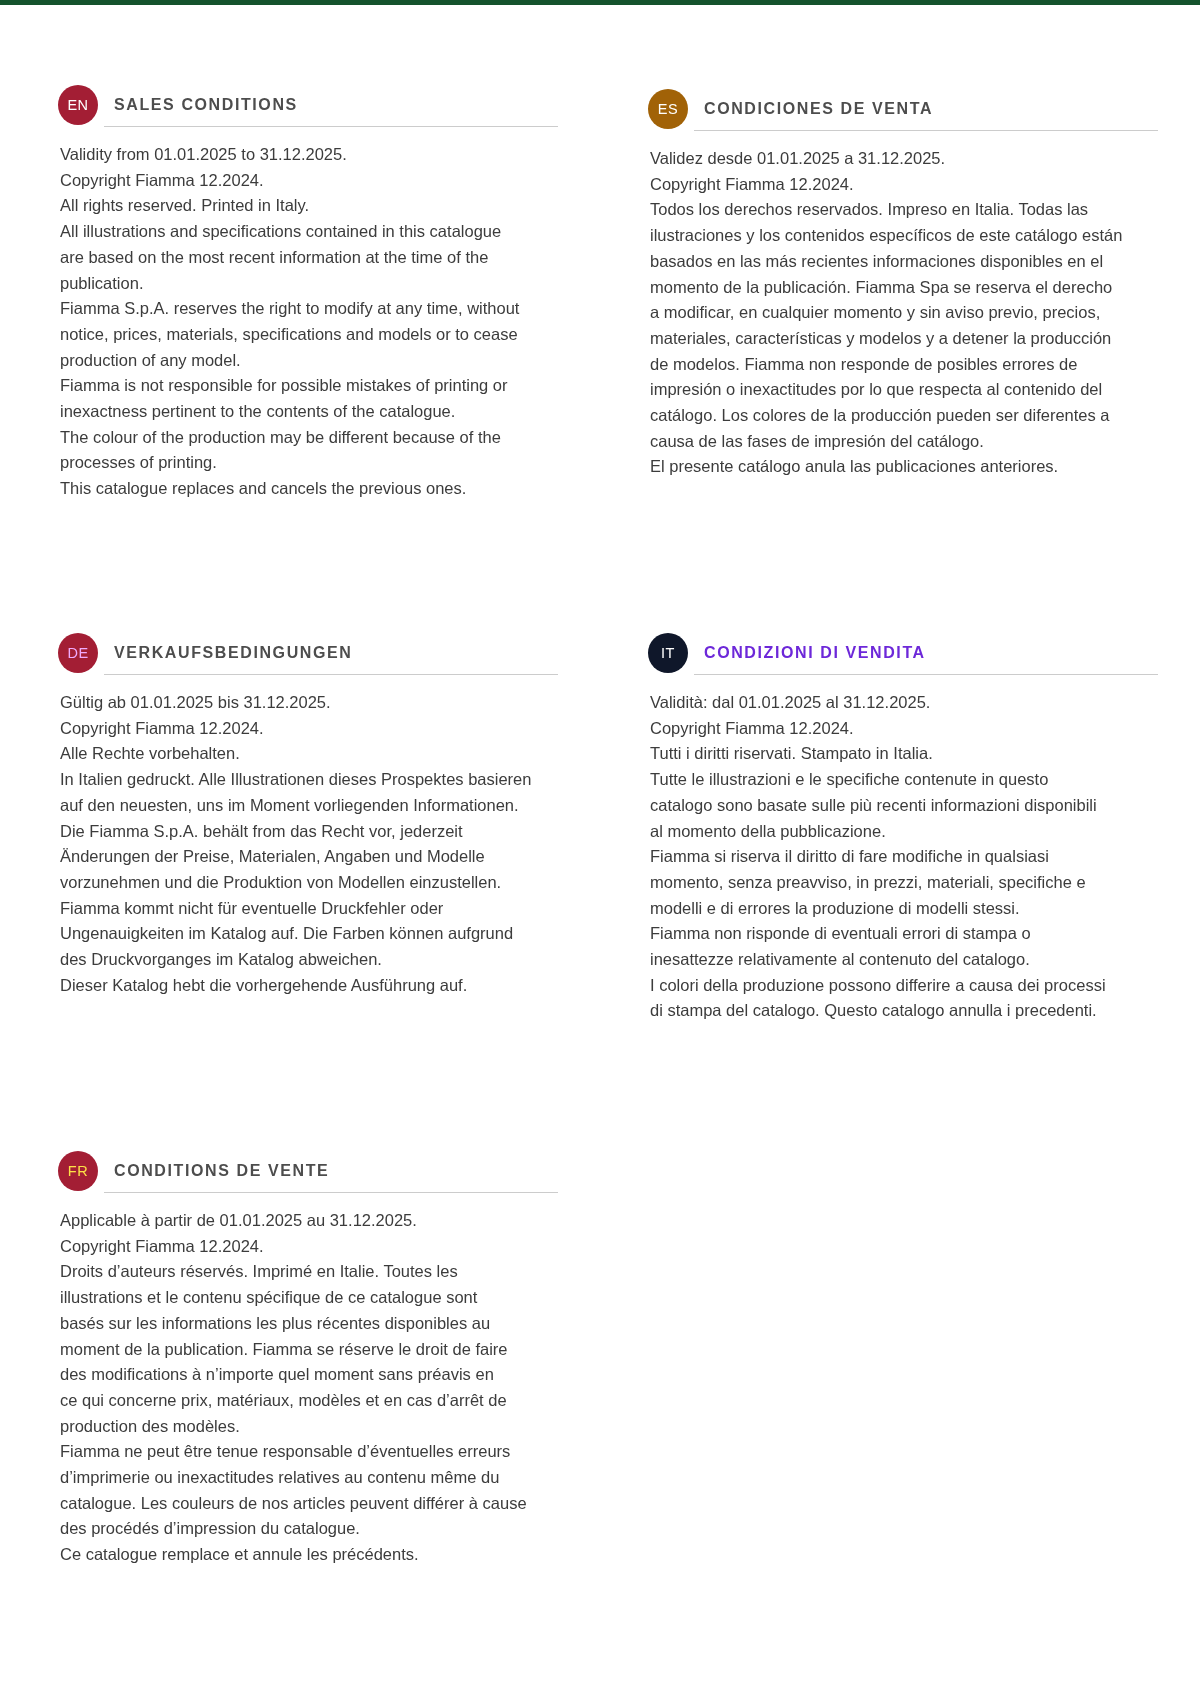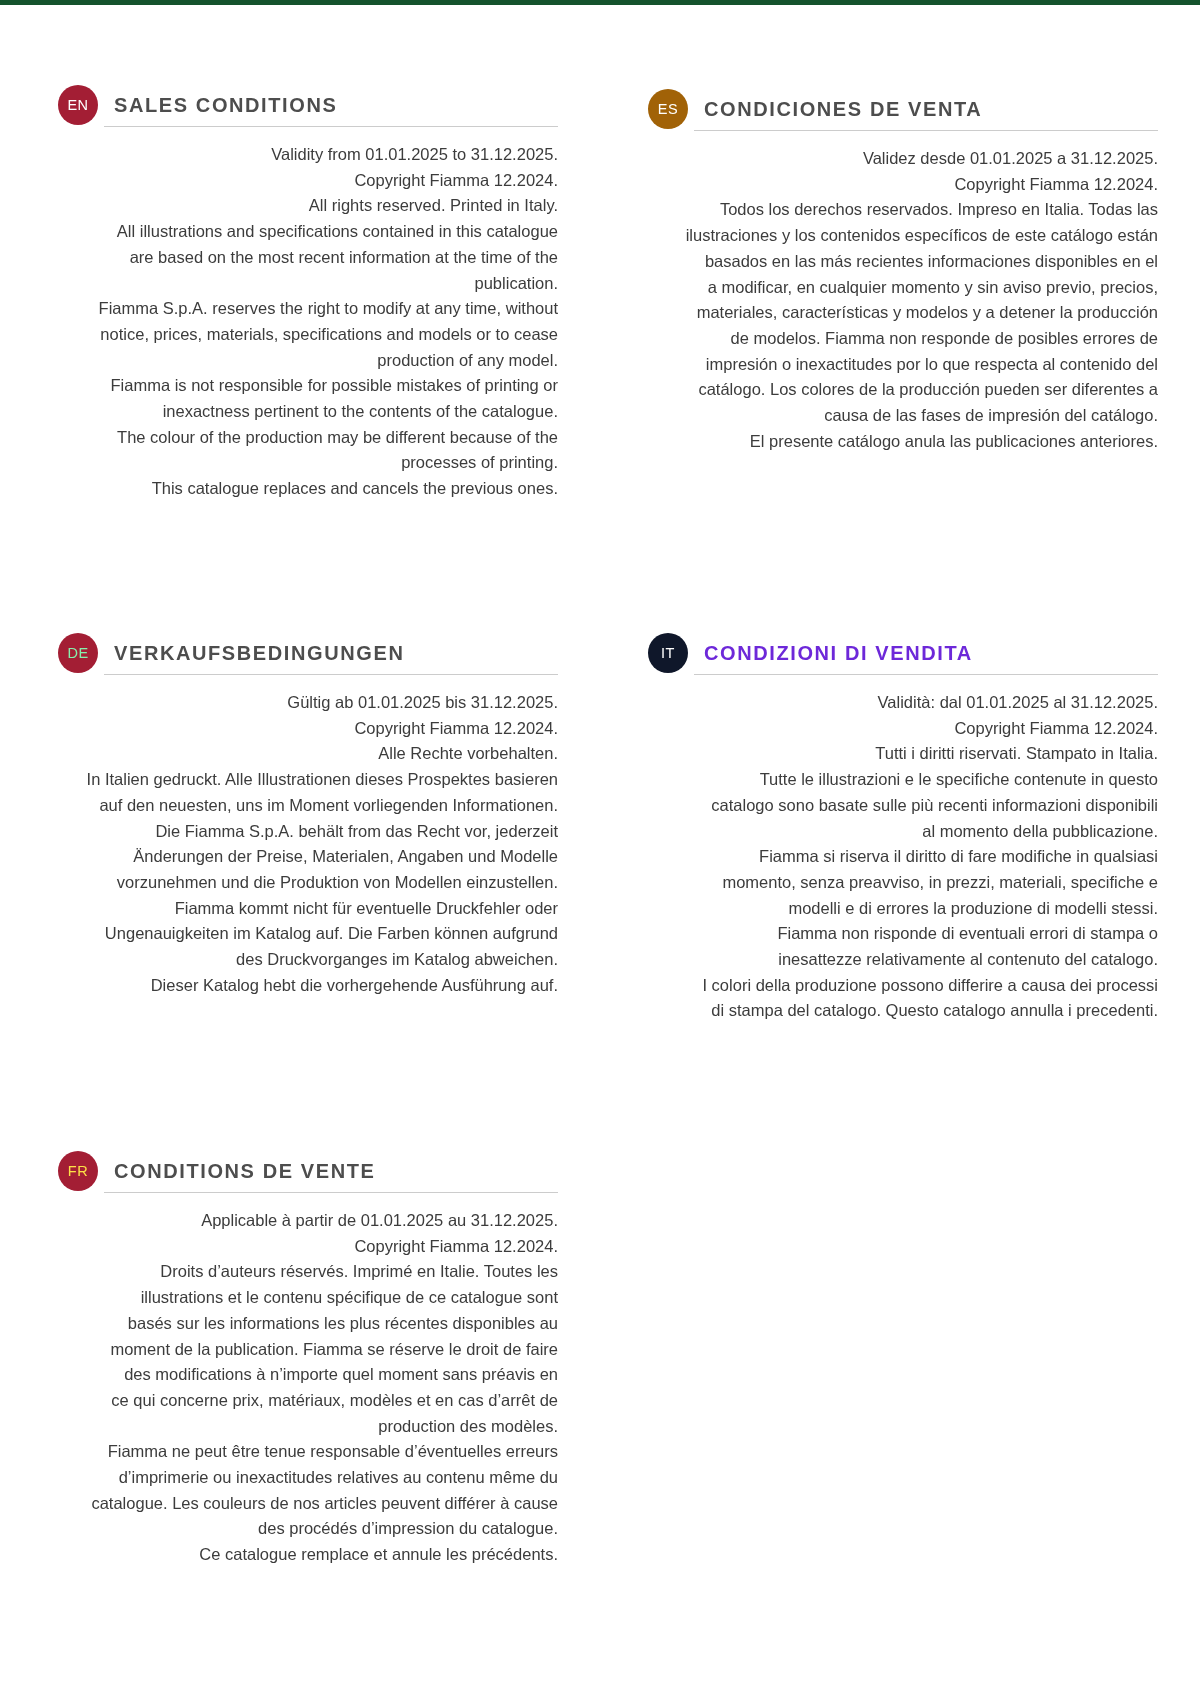--- a/index.html
+++ b/index.html
@@ -46,37 +46,36 @@
     justify-content: center;
   }
   .sec-title {
     position: absolute;
     left: 56px;
     top: 0;
     height: 40px;
     margin: 0;
     display: flex;
     align-items: center;
-    font-size: 20px;
+    font-size: 16px;
     font-weight: 700;
     letter-spacing: 1.6px;
     color: #4d4d4d;
     white-space: nowrap;
   }
   .sec-rule {
     position: absolute;
     left: 46px;
     right: 0;
     top: 41px;
     border-top: 1px solid #cccccc;
   }
   .sec-body {
     padding-top: 15px;
     padding-left: 2px;
-    text-align: right;
   }
   .sec-body .line {
     font-size: 16.5px;
     line-height: 25.7px;
     color: #3c3c3c;
     white-space: nowrap;
   }
 </style>
 </head>
 <body>
@@ -112,33 +111,34 @@
       <div class="lang-badge" style="background: #a16207; color: rgb(255, 255, 255);">ES</div>
       <h2 class="sec-title" style="color: rgb(77, 77, 77);">CONDICIONES DE VENTA</h2>
       <div class="sec-rule" style="border-top-color: rgb(204, 204, 204);"></div>
     </div>
     <div class="sec-body" style="color: rgb(60, 60, 60);">
         <div class="line">Validez desde 01.01.2025 a 31.12.2025.</div>
         <div class="line">Copyright Fiamma 12.2024.</div>
         <div class="line">Todos los derechos reservados. Impreso en Italia. Todas las</div>
         <div class="line">ilustraciones y los contenidos específicos de este catálogo están</div>
         <div class="line">basados en las más recientes informaciones disponibles en el</div>
+        <div class="line">momento de la publicación. Fiamma Spa se reserva el derecho</div>
         <div class="line">a modificar, en cualquier momento y sin aviso previo, precios,</div>
         <div class="line">materiales, características y modelos y a detener la producción</div>
         <div class="line">de modelos. Fiamma non responde de posibles errores de</div>
         <div class="line">impresión o inexactitudes por lo que respecta al contenido del</div>
         <div class="line">catálogo. Los colores de la producción pueden ser diferentes a</div>
         <div class="line">causa de las fases de impresión del catálogo.</div>
         <div class="line">El presente catálogo anula las publicaciones anteriores.</div>
       </div>
   </section>
 
   <section class="lang-section col-left sec-de">
     <div class="sec-header">
-      <div class="lang-badge" style="background: rgb(163, 30, 52); color: #86efac;">DE</div>
+      <div class="lang-badge" style="background: rgb(163, 30, 52); color: #f0abfc;">DE</div>
       <h2 class="sec-title" style="color: rgb(77, 77, 77);">VERKAUFSBEDINGUNGEN</h2>
       <div class="sec-rule" style="border-top-color: rgb(204, 204, 204);"></div>
     </div>
     <div class="sec-body" style="color: rgb(60, 60, 60);">
         <div class="line">Gültig ab 01.01.2025 bis 31.12.2025.</div>
         <div class="line">Copyright Fiamma 12.2024.</div>
         <div class="line">Alle Rechte vorbehalten.</div>
         <div class="line">In Italien gedruckt. Alle Illustrationen dieses Prospektes basieren</div>
         <div class="line">auf den neuesten, uns im Moment vorliegenden Informationen.</div>
         <div class="line">Die Fiamma S.p.A. behält from das Recht vor, jederzeit</div>

